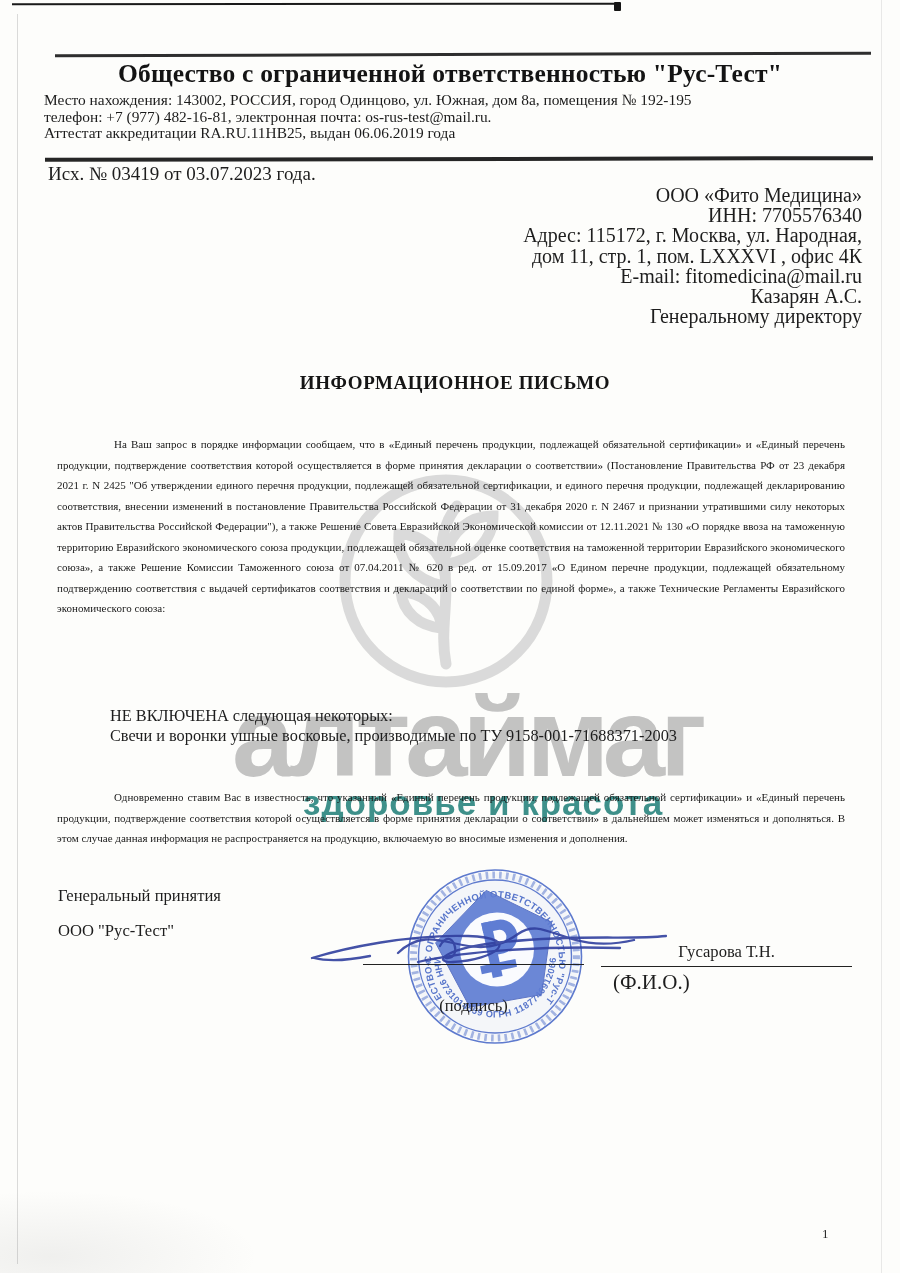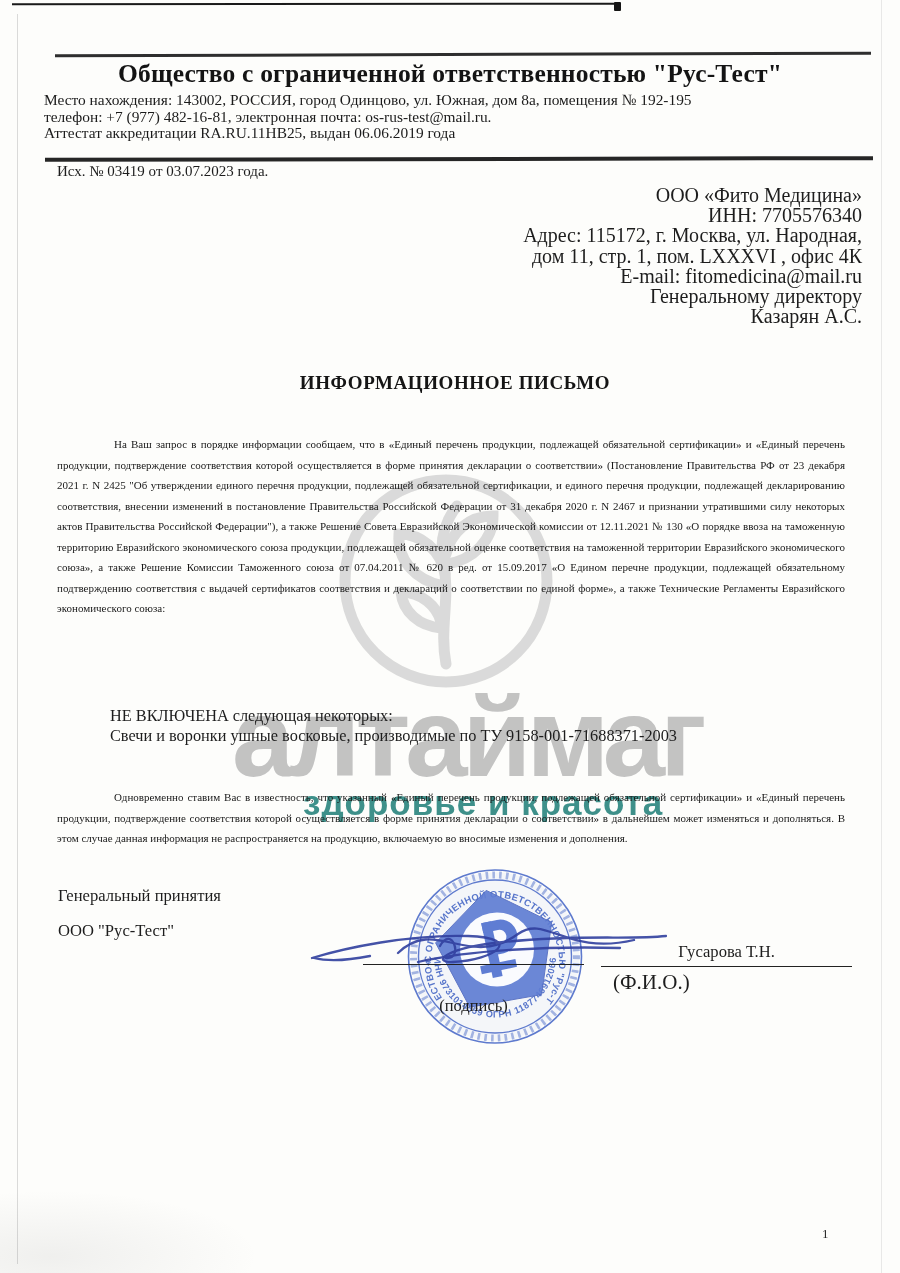--- a/index.html
+++ b/index.html
@@ -17,21 +17,21 @@
   .scan-right-edge{left:881px;top:0;width:1px;height:1273px;background:rgba(160,160,160,.22);}
   .scan-corner{left:0;top:1190px;width:260px;height:83px;
     background:radial-gradient(ellipse at 20% 80%, rgba(120,120,120,.10), rgba(0,0,0,0) 70%);}
   
   .rule-top{left:55px;top:53px;width:816px;height:3px;background:#2e2e2e;transform:rotate(-0.18deg);}
   .rule-bottom{left:45px;top:157px;width:828px;height:3.5px;background:#262626;transform:rotate(-0.12deg);}
   .company-title{left:0;top:59px;width:900px;text-align:center;
     font-size:25.5px;font-weight:bold;letter-spacing:.2px;color:#141414;}
   .letterhead-lines{left:0;top:92px;width:900px;text-align:left;
     font-size:15.4px;line-height:16.6px;color:#1b1b1b;padding-left:44px;}
-  .ref-line{left:57px;top:163px;font-size:15px;}
+  .ref-line{left:48px;top:163px;font-size:19px;}
   
   .recipient{right:38px;top:185px;text-align:right;font-size:20px;line-height:20.2px;}
   
   .doc-title{left:0;top:372px;width:910px;text-align:center;
     font-size:19px;font-weight:bold;letter-spacing:.6px;color:#151515;}
   
   .para{left:57px;width:788px;font-size:11px;line-height:20.55px;
     text-align:justify;text-indent:57px;color:#191919;z-index:2;}
   .para1{top:434px;height:268px;}
   .product-block{left:110px;top:706px;width:740px;font-size:16.3px;line-height:20.4px;z-index:2;}
@@ -90,22 +90,22 @@
 </div>
 <div class="abs rule-bottom"></div>
 <div class="abs ref-line">Исх. № 03419 от 03.07.2023 года.</div>
 
 <div class="abs recipient">
   <div>ООО «Фито Медицина»</div>
   <div>ИНН: 7705576340</div>
   <div>Адрес: 115172, г. Москва, ул. Народная,</div>
   <div>дом 11, стр. 1, пом. LXXXVI , офис 4К</div>
   <div>E-mail: fitomedicina@mail.ru</div>
+  <div>Казарян А.С.</div>
   <div>Генеральному директору</div>
-  <div>Казарян А.С.</div>
 </div>
 
 <div class="abs doc-title">ИНФОРМАЦИОННОЕ ПИСЬМО</div>
 
 <div class="abs para para1">На Ваш запрос в порядке информации сообщаем, что в «Единый перечень продукции, подлежащей обязательной сертификации» и «Единый перечень продукции, подтверждение соответствия которой осуществляется в форме принятия декларации о соответствии» (Постановление Правительства РФ от 23 декабря 2021 г. N 2425 "Об утверждении единого перечня продукции, подлежащей обязательной сертификации, и единого перечня продукции, подлежащей декларированию соответствия, внесении изменений в постановление Правительства Российской Федерации от 31 декабря 2020 г. N 2467 и признании утратившими силу некоторых актов Правительства Российской Федерации"), а также Решение Совета Евразийской Экономической комиссии от 12.11.2021 № 130 «О порядке ввоза на таможенную территорию Евразийского экономического союза продукции, подлежащей обязательной оценке соответствия на таможенной территории Евразийского экономического союза», а также Решение Комиссии Таможенного союза от 07.04.2011 № 620 в ред. от 15.09.2017 «О Едином перечне продукции, подлежащей обязательному подтверждению соответствия с выдачей сертификатов соответствия и деклараций о соответствии по единой форме», а также Технические Регламенты Евразийского экономического союза:</div>
 <div class="abs product-block">
   <div>НЕ ВКЛЮЧЕНА следующая некоторых:</div>
   <div>Свечи и воронки ушные восковые, производимые по ТУ 9158-001-71688371-2003</div>
 </div>
 <div class="abs para para2">Одновременно ставим Вас в известность, что указанный «Единый перечень продукции, подлежащей обязательной сертификации» и «Единый перечень продукции, подтверждение соответствия которой осуществляется в форме принятия декларации о соответствии» в дальнейшем может изменяться и дополняться. В этом случае данная информация не распространяется на продукцию, включаемую во вносимые изменения и дополнения.</div>

